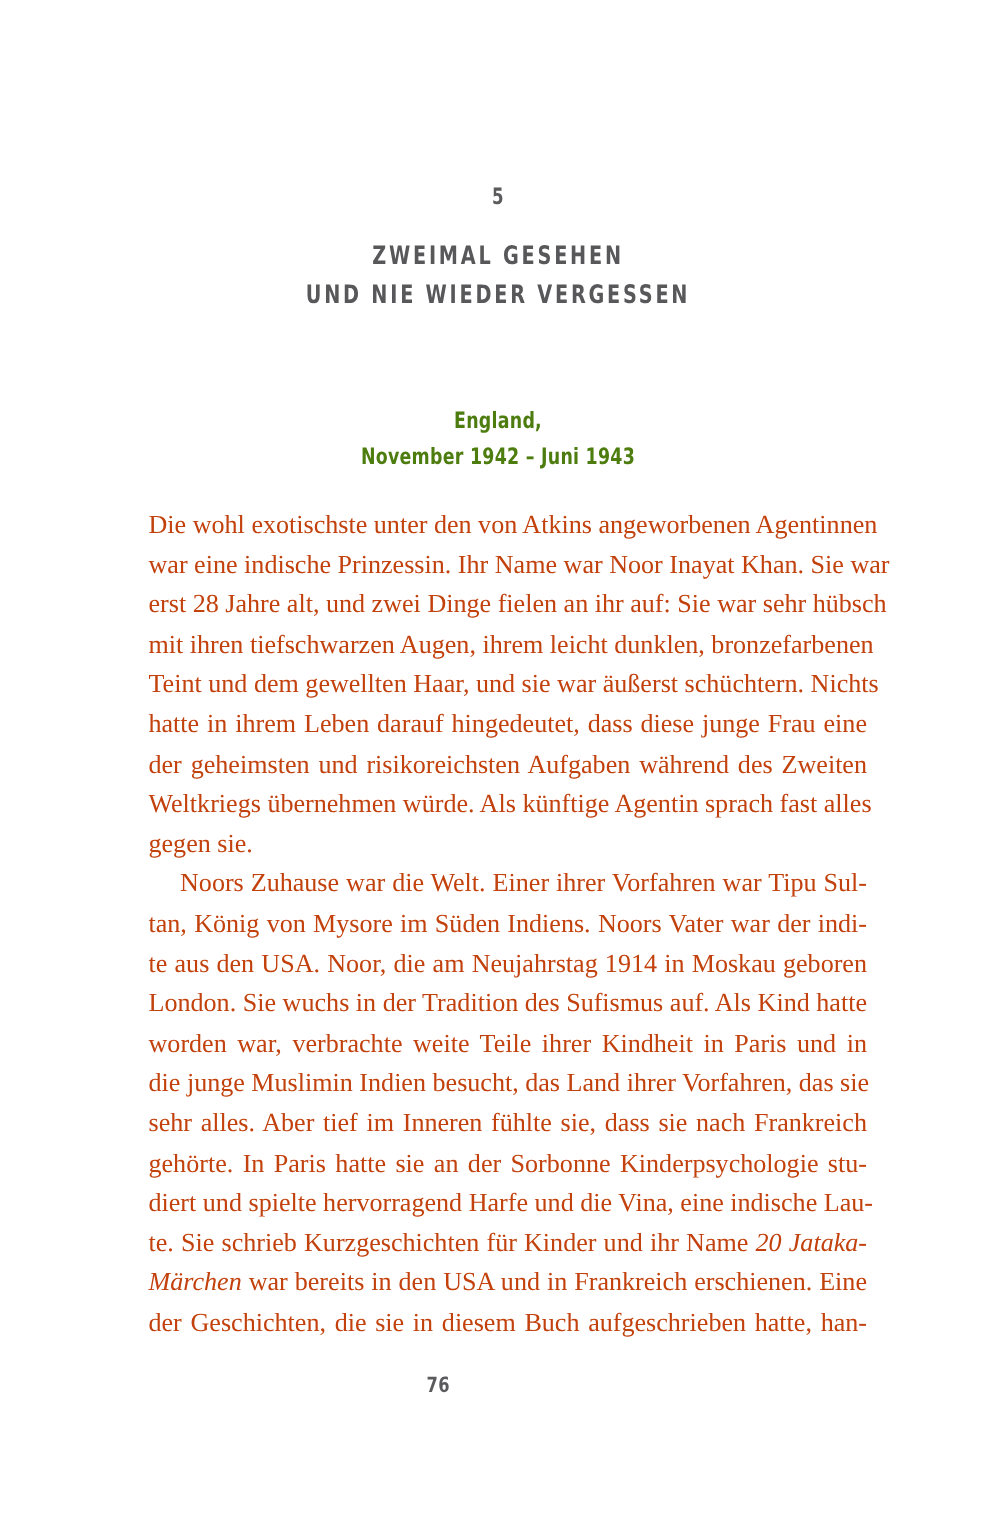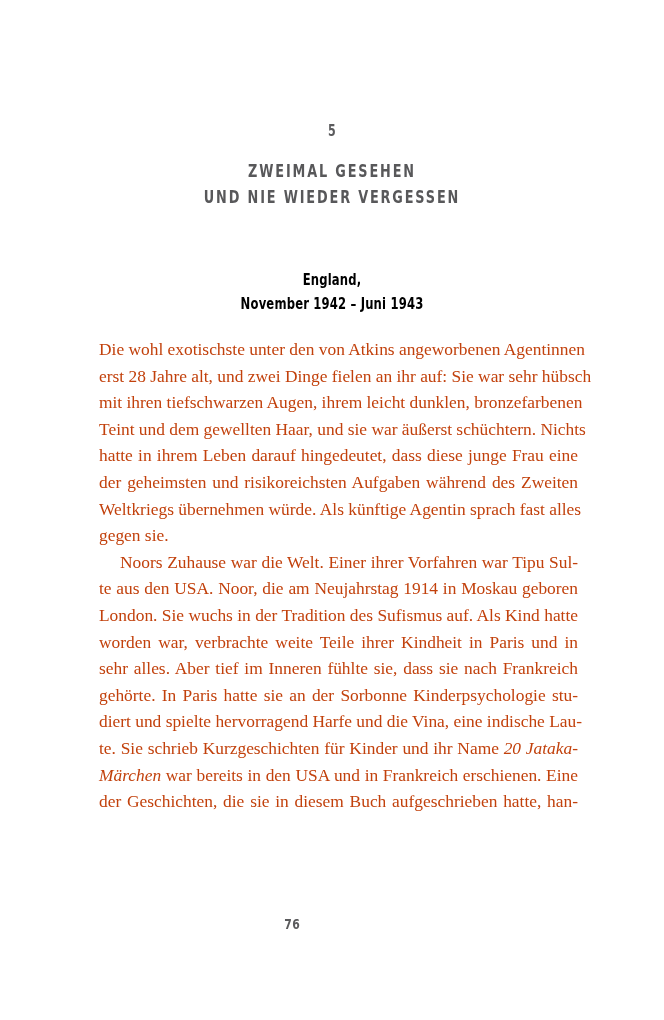--- a/index.html
+++ b/index.html
@@ -64,21 +64,21 @@
   
   .dateline {
     position: absolute;
     left: 0;
     top: 268px;
     width: 664px;
     text-align: center;
     font-family: "DejaVu Sans Condensed", "Liberation Sans Narrow", "Liberation Sans", sans-serif;
     font-weight: bold;
     font-size: 15px;
-    color: #000000;
+    color: #4d7c0f;
     line-height: 24px;
     letter-spacing: 0.2px;
   }
   .dateline .dline {
     display: block;
     white-space: nowrap;
     transform: scaleX(0.86);
     transform-origin: center center;
   }
 
@@ -148,34 +148,37 @@
 
   <div class="dateline">
     <span class="dline">England,</span>
     <span class="dline">November 1942 – Juni 1943</span>
   </div>
 
   <div class="body-text">
 
     <p>
       <span class="ln">Die wohl exotischste unter den von Atkins angeworbenen Agentinnen</span>
+      <span class="ln">war eine indische Prinzessin. Ihr Name war Noor Inayat Khan. Sie war</span>
       <span class="ln">erst 28 Jahre alt, und zwei Dinge fielen an ihr auf: Sie war sehr hübsch</span>
       <span class="ln">mit ihren tiefschwarzen Augen, ihrem leicht dunklen, bronzefarbenen</span>
       <span class="ln">Teint und dem gewellten Haar, und sie war äußerst schüchtern. Nichts</span>
       <span class="ln">hatte in ihrem Leben darauf hingedeutet, dass diese junge Frau eine</span>
       <span class="ln">der geheimsten und risikoreichsten Aufgaben während des Zweiten</span>
       <span class="ln">Weltkriegs übernehmen würde. Als künftige Agentin sprach fast alles</span>
       <span class="ln last">gegen sie.</span>
     </p>
 
     <p>
       <span class="ln" style="text-indent:21px">Noors Zuhause war die Welt. Einer ihrer Vorfahren war Tipu Sul-</span>
+      <span class="ln">tan, König von Mysore im Süden Indiens. Noors Vater war der indi-</span>
       <span class="ln">te aus den USA. Noor, die am Neujahrstag 1914 in Moskau geboren</span>
       <span class="ln">London. Sie wuchs in der Tradition des Sufismus auf. Als Kind hatte</span>
       <span class="ln">worden war, verbrachte weite Teile ihrer Kindheit in Paris und in</span>
+      <span class="ln">die junge Muslimin Indien besucht, das Land ihrer Vorfahren, das sie</span>
       <span class="ln">sehr alles. Aber tief im Inneren fühlte sie, dass sie nach Frankreich</span>
       <span class="ln">gehörte. In Paris hatte sie an der Sorbonne Kinderpsychologie stu-</span>
       <span class="ln">diert und spielte hervorragend Harfe und die Vina, eine indische Lau-</span>
       <span class="ln"><span>te. Sie schrieb Kurzgeschichten für Kinder und ihr Name </span><span class="title-italic">20 Jataka-</span></span>
       <span class="ln"><span class="title-italic">Märchen</span><span> war bereits in den USA und in Frankreich erschienen. Eine</span></span>
       <span class="ln">der Geschichten, die sie in diesem Buch aufgeschrieben hatte, han-</span>
     </p>
 
   </div>
 

